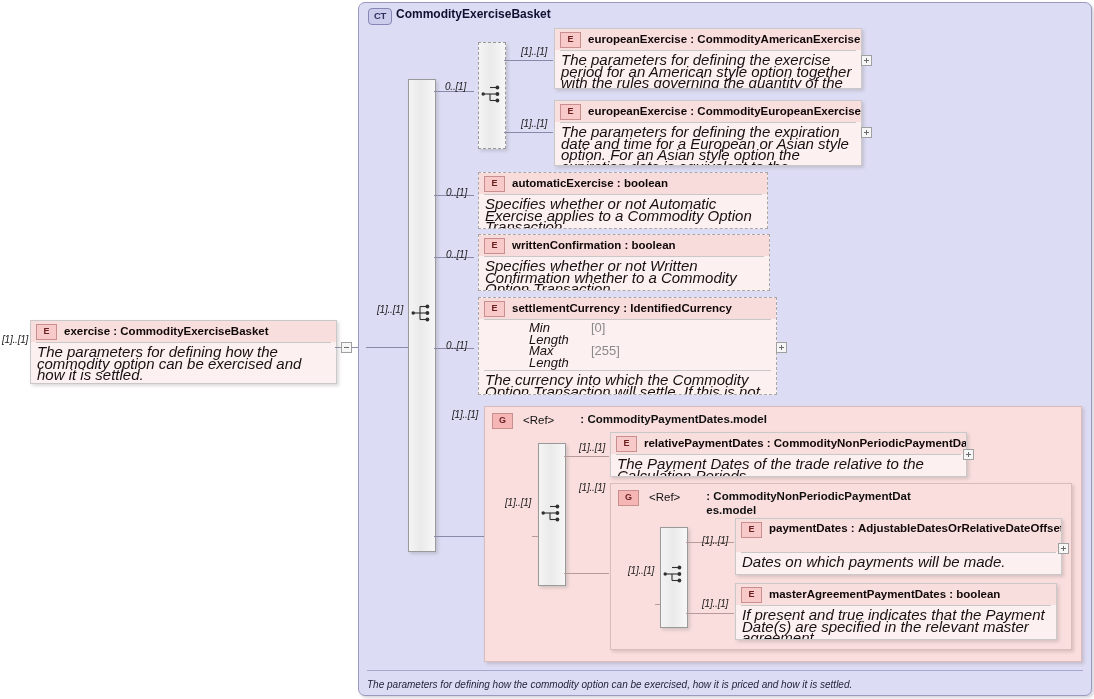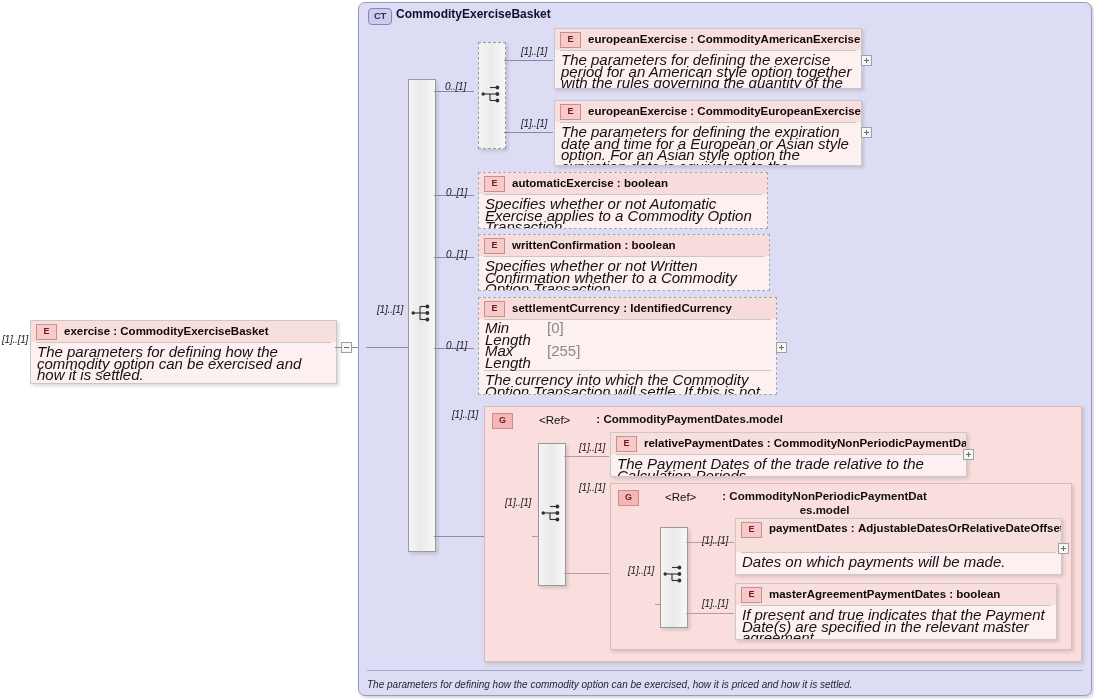--- a/index.html
+++ b/index.html
@@ -111,48 +111,48 @@
   .el .rule{
     height:0;border-top:1px solid #c8c8c8;
     margin:0 5px;
   }
   .el .doc{
     font-style:italic;font-size:15px;line-height:11.6px;
     color:#181010;
     padding:3px 6px 4px 6px;
   }
   .el .facets{
-    font-size:15px;line-height:11.5px;
+    font-size:13px;line-height:11.5px;
     padding:2px 6px 2px 6px;
     color:#181010;
+    margin-left:44px;
   }
   .el .facets .row{display:flex;}
   .el .facets .fname{font-style:italic;width:62px;}
   .el .facets .fval{color:#8a8a8a;}
 
   
   .grp{
     position:absolute;
     background:#fadede;
     border:1px solid #d9bcbc;
     box-shadow:2px 2px 3px rgba(150,120,120,.30);
   }
   .grp .ghdr{
     position:absolute;left:7px;top:6px;
     display:flex;align-items:flex-start;gap:0;
   }
   .grp .gref{
     font-size:11.5px;color:#101010;
-    margin-left:26px;line-height:15px;
+    margin-left:10px;line-height:15px;
   }
   .grp .gname{
     font-size:11.5px;font-weight:bold;color:#101010;
     margin-left:26px;line-height:13.5px;
     max-width:205px;
-    text-align:center;
   }
 
   
   .comp{
     position:absolute;
     background:linear-gradient(to right,#f4f4f4 0%,#eaeaea 45%,#f7f7f7 100%);
     border:1px solid #9a9a9a;
     box-shadow:2px 2px 3px rgba(130,130,130,.30);
   }
   .comp.choice{

